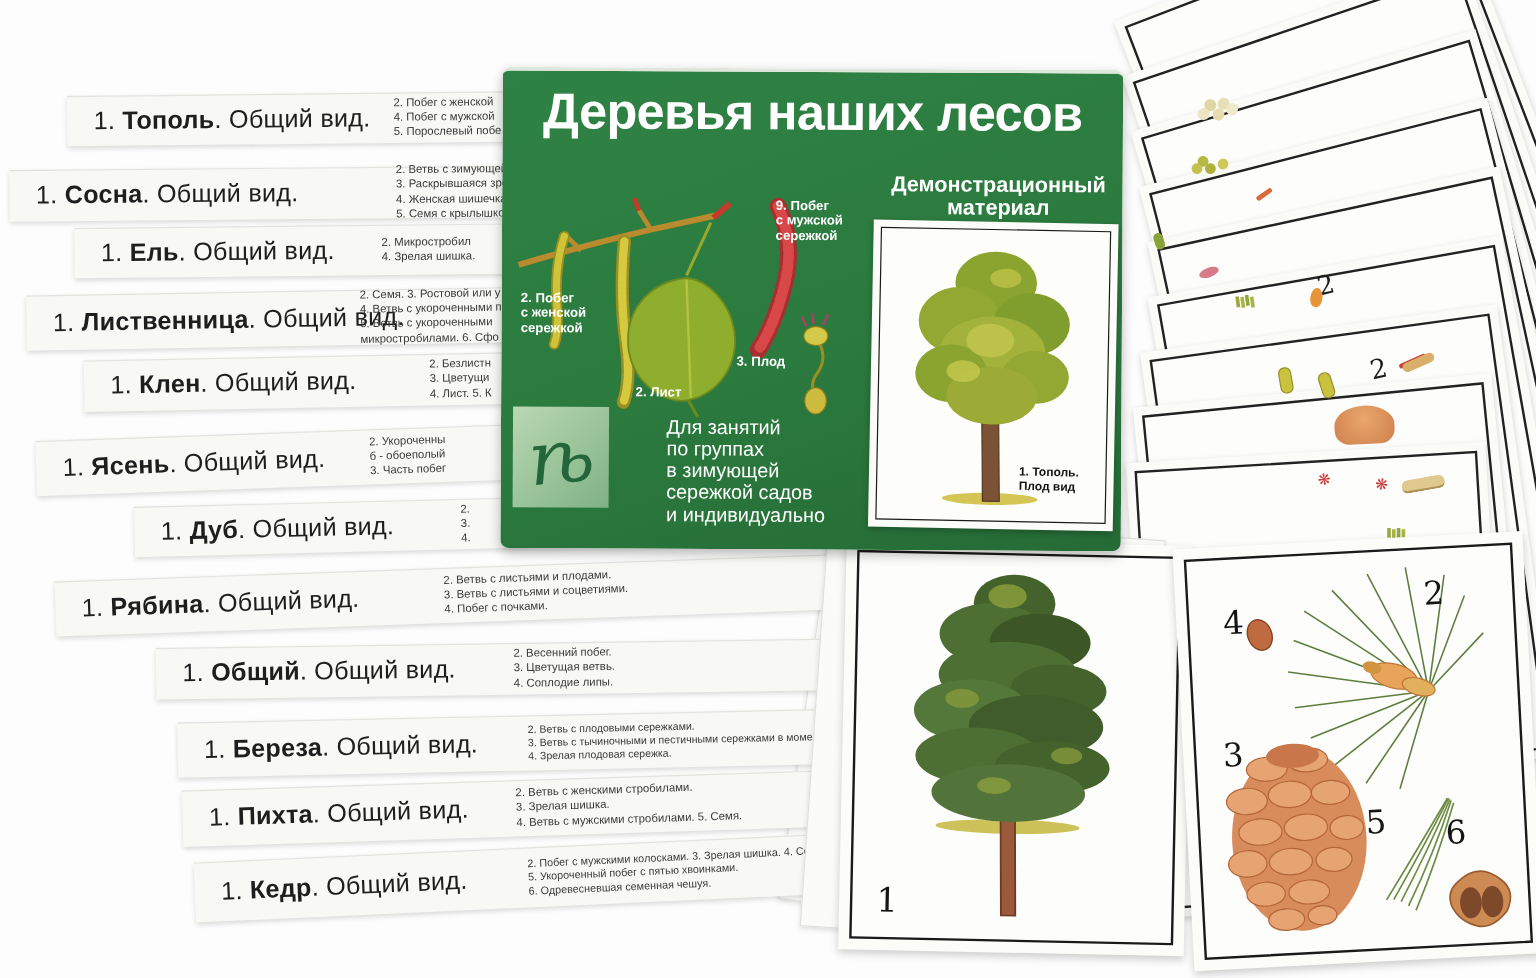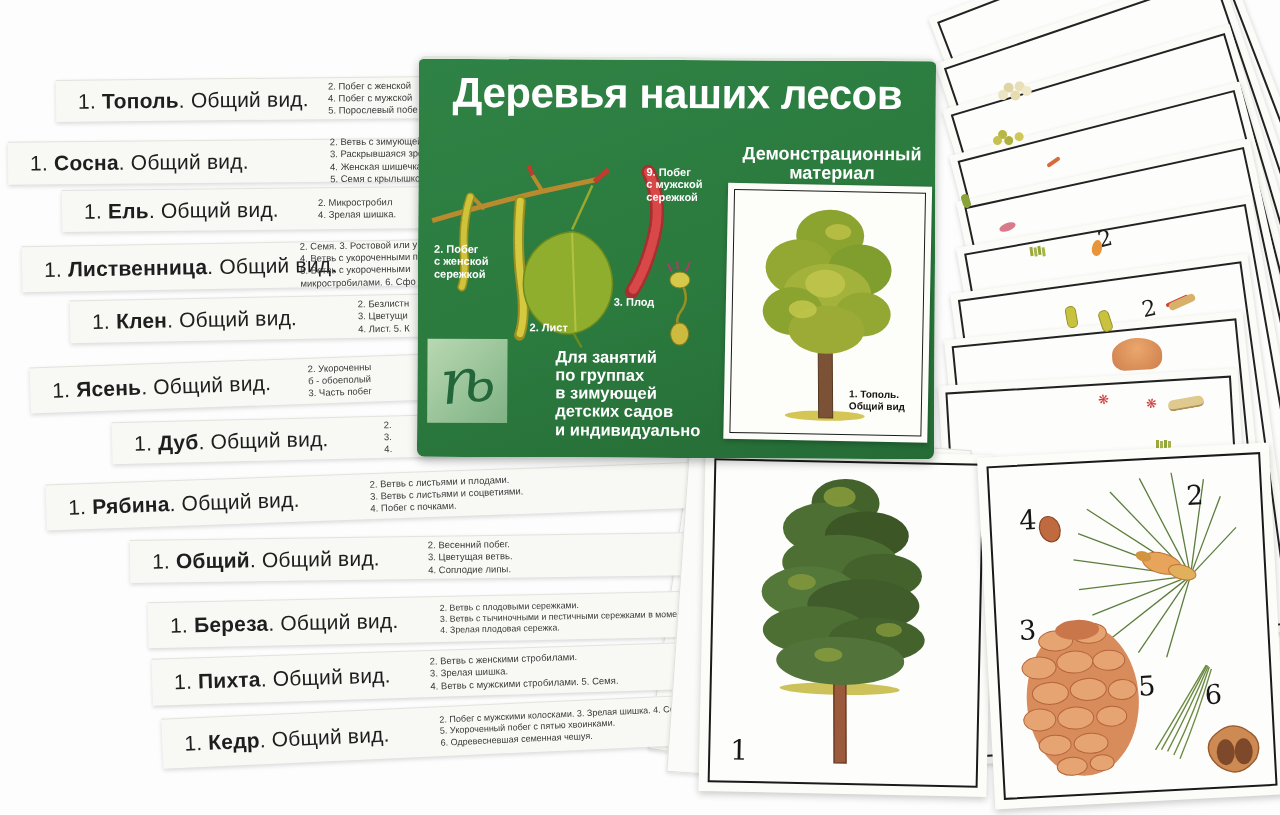--- a/index.html
+++ b/index.html
@@ -30,21 +30,21 @@
        background:linear-gradient(160deg,#2f8245 0%,#2b7a3e 55%,#256b36 100%);
        border-radius:7px;border-top:3px solid #dfe7db;
        box-shadow:0 4px 10px rgba(0,0,0,.28);transform:rotate(.3deg);}
   .box-title{position:absolute;left:0;right:0;top:10px;text-align:center;color:#fff;
              font-size:42px;font-weight:bold;letter-spacing:-.5px;}
   .box-subtitle{position:absolute;right:14px;top:84px;text-align:center;color:#fff;
                 font-size:18px;font-weight:bold;line-height:1.06;}
   .box-label{position:absolute;color:#fff;font-size:11px;font-weight:bold;line-height:1.12;
              white-space:pre-line;}
   .box-usage{position:absolute;left:138px;top:288px;color:#fff;font-size:16.5px;
-             font-weight:bold;line-height:1.1;}
+             font-weight:normal;line-height:1.1;}
   .box-logo{position:absolute;left:10px;top:280px;width:80px;height:84px;
             background:linear-gradient(135deg,#b9d8b2,#7fb285);display:flex;
             align-items:center;justify-content:center;}
   .box-logo .glyph{font-family:"DejaVu Serif",serif;font-style:italic;font-size:62px;
                    color:#23663a;transform:rotate(-6deg);line-height:1;}
   .box-card{position:absolute;left:308px;top:124px;width:204px;height:256px;
             background:#fcfcf8;transform:rotate(.8deg);box-shadow:0 2px 5px rgba(0,0,0,.25);}
   .box-card .inner{position:absolute;inset:6px;border:1.5px solid #1a1a1a;background:#fdfdfa;}
   .box-card .caption{position:absolute;left:118px;top:196px;font-size:10px;font-weight:bold;
                      color:#111;line-height:1.15;}
@@ -344,21 +344,21 @@
     <div class="box-label" style="left:112px;top:262px">2. Лист</div>
 
     <div class="box-logo">
       <span class="glyph">ѣ</span>
     </div>
 
     <div class="box-usage">
       <div>Для занятий</div>
       <div>по группах</div>
       <div>в зимующей</div>
-      <div>детских садов</div>
+      <div>сережкой садов</div>
       <div>и индивидуально</div>
     </div>
 
     <div class="box-card">
       <div class="inner">
         <svg width="189" height="241" viewBox="0 0 189 241">
           <ellipse cx="94" cy="224" rx="40" ry="5" fill="#d4c554"></ellipse>
           <path d="M88 226 L86 150 L100 150 L102 226 Z" fill="#7b5236" stroke="#55371f"></path>
           <path d="M92 150 L84 116 M96 150 L108 110 M94 150 L94 96" stroke="#6e4a2e" stroke-width="3"></path>
           <ellipse cx="96" cy="44" rx="34" ry="26" fill="#8ba32f"></ellipse>
@@ -367,20 +367,20 @@
           <ellipse cx="94" cy="102" rx="44" ry="30" fill="#a2b23a"></ellipse>
           <ellipse cx="60" cy="120" rx="30" ry="24" fill="#8ba32f"></ellipse>
           <ellipse cx="130" cy="122" rx="28" ry="22" fill="#93a833"></ellipse>
           <ellipse cx="94" cy="138" rx="38" ry="24" fill="#9cab36"></ellipse>
           <ellipse cx="92" cy="92" rx="20" ry="14" fill="#c2c44e" opacity=".85"></ellipse>
           <ellipse cx="70" cy="118" rx="14" ry="9" fill="#c6c84e" opacity=".8"></ellipse>
           <ellipse cx="104" cy="40" rx="13" ry="8" fill="#bfc24a" opacity=".8"></ellipse>
         </svg>
         <div class="caption">
           <div>1. Тополь.</div>
-          <div>Общий вид</div>
+          <div>Плод вид</div>
         </div>
       </div>
     </div>
   </div>
 
 
 </div>
 
 </body></html>

